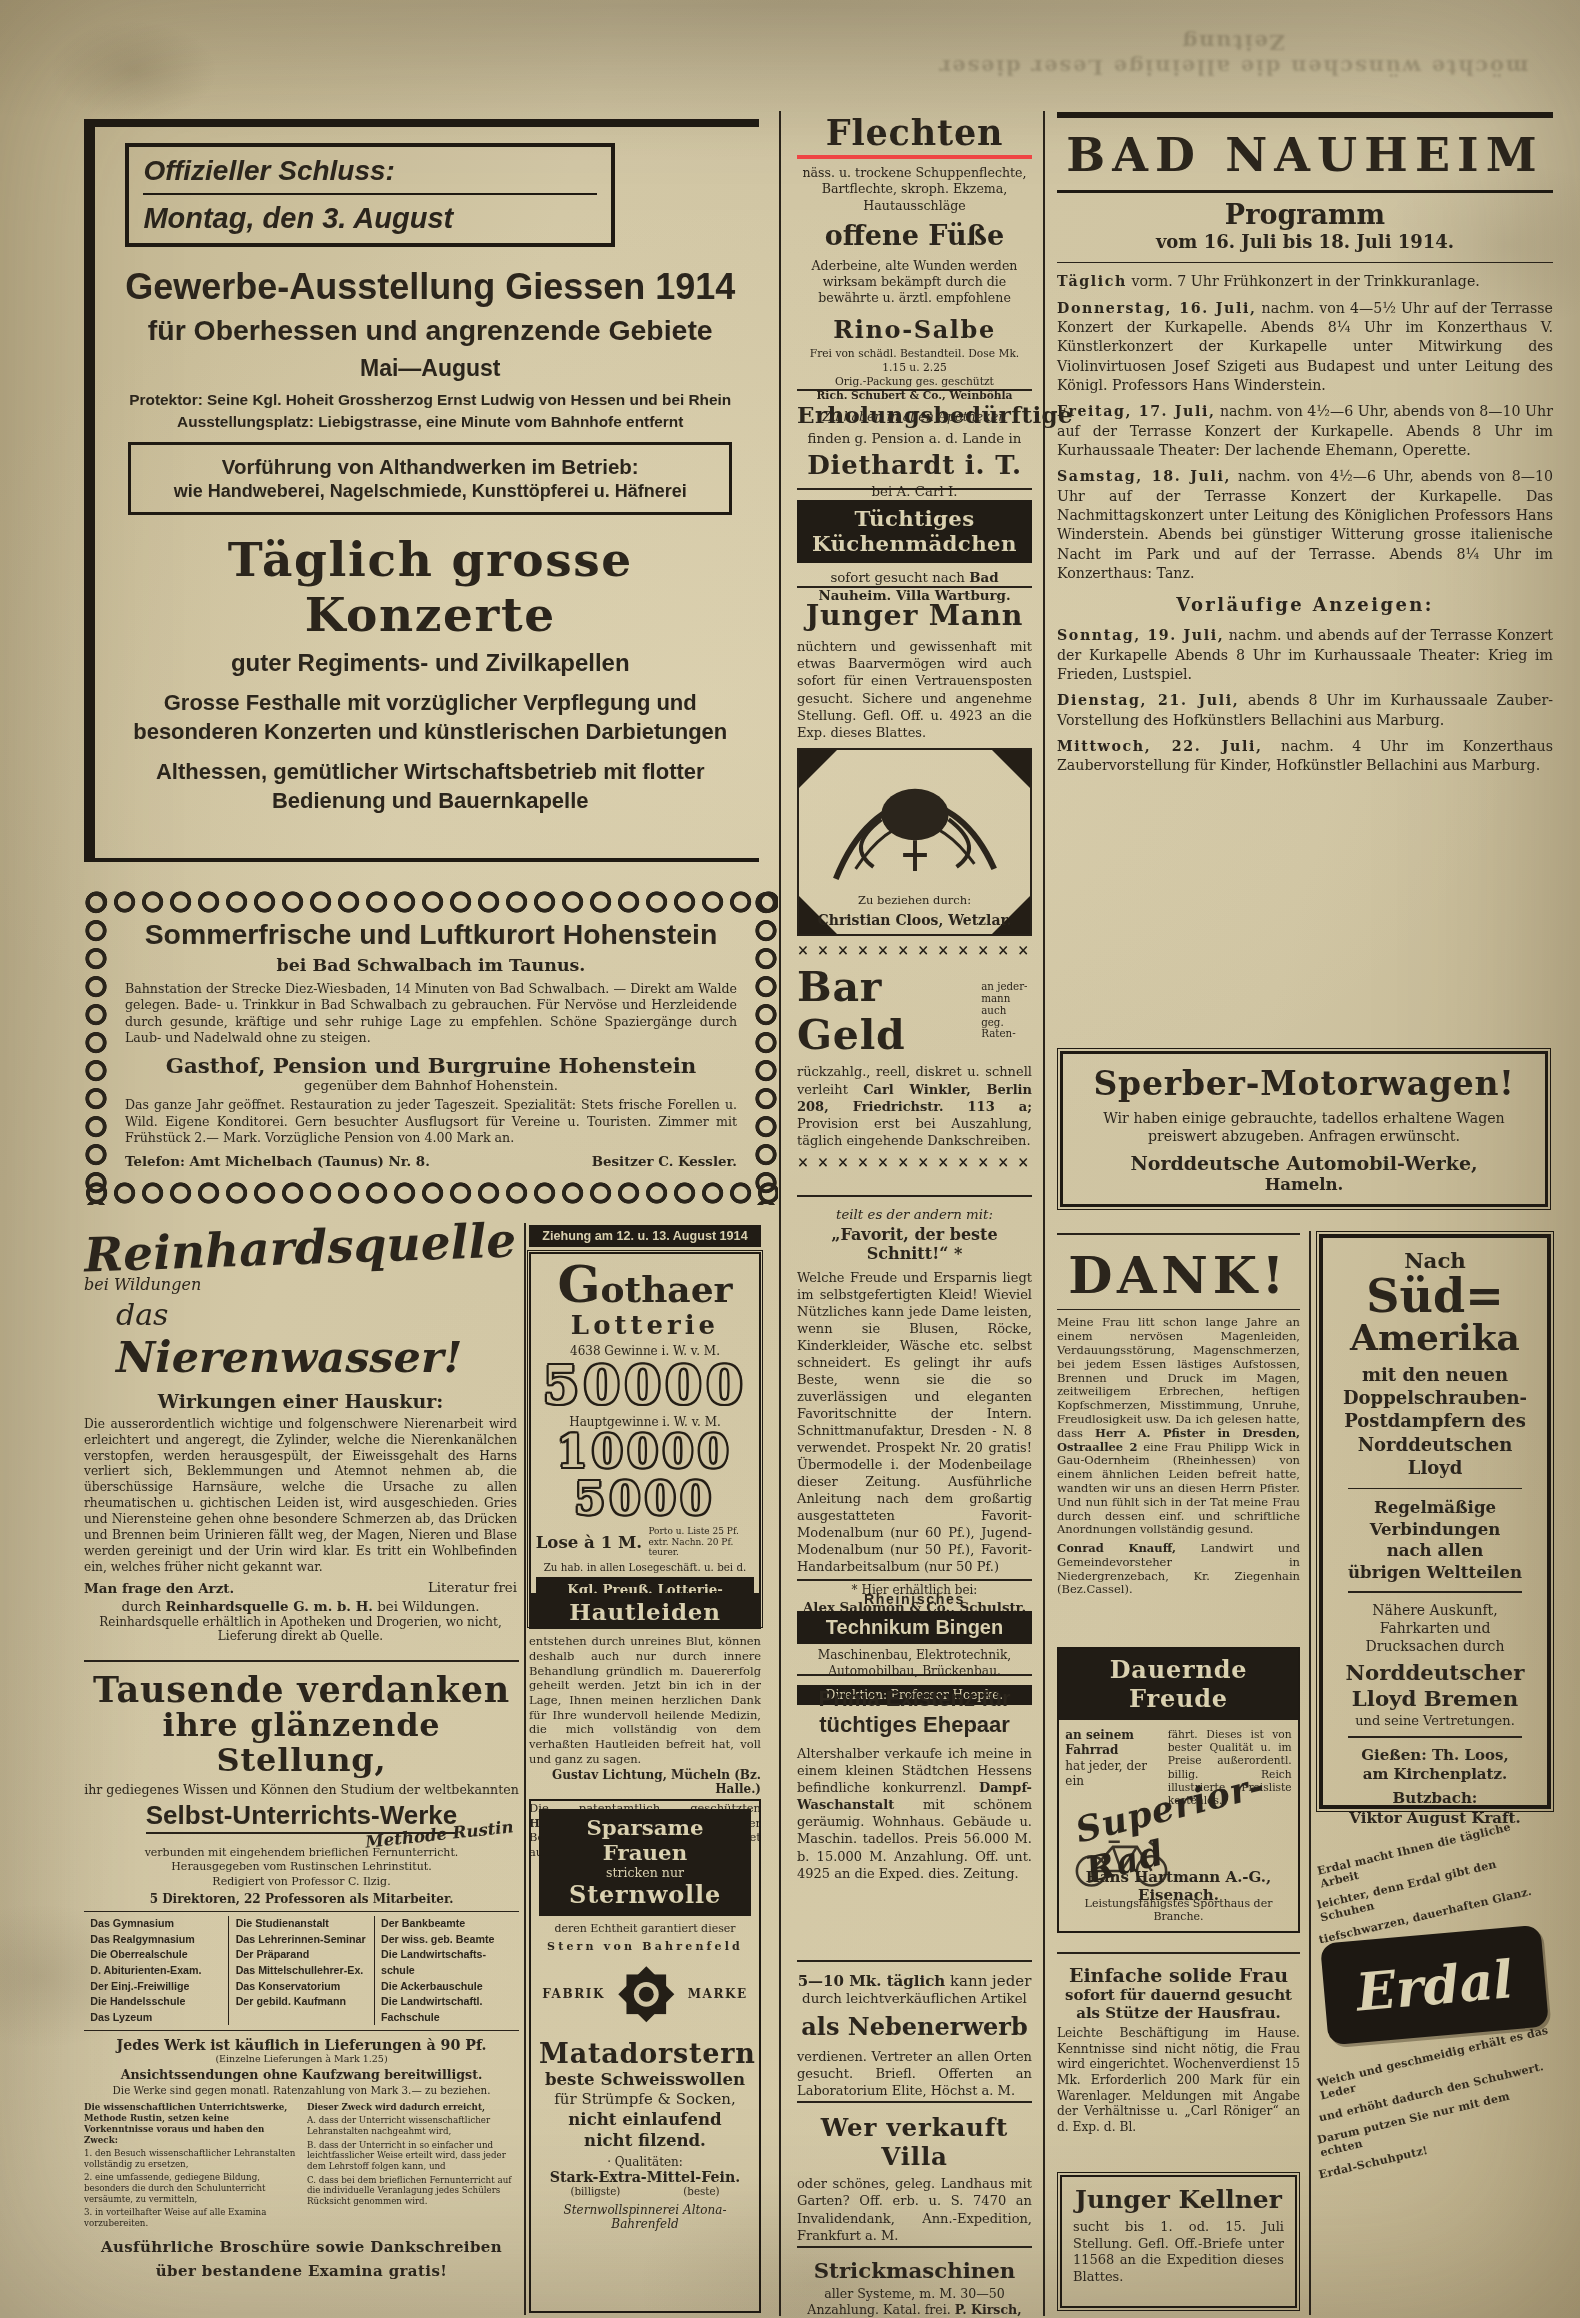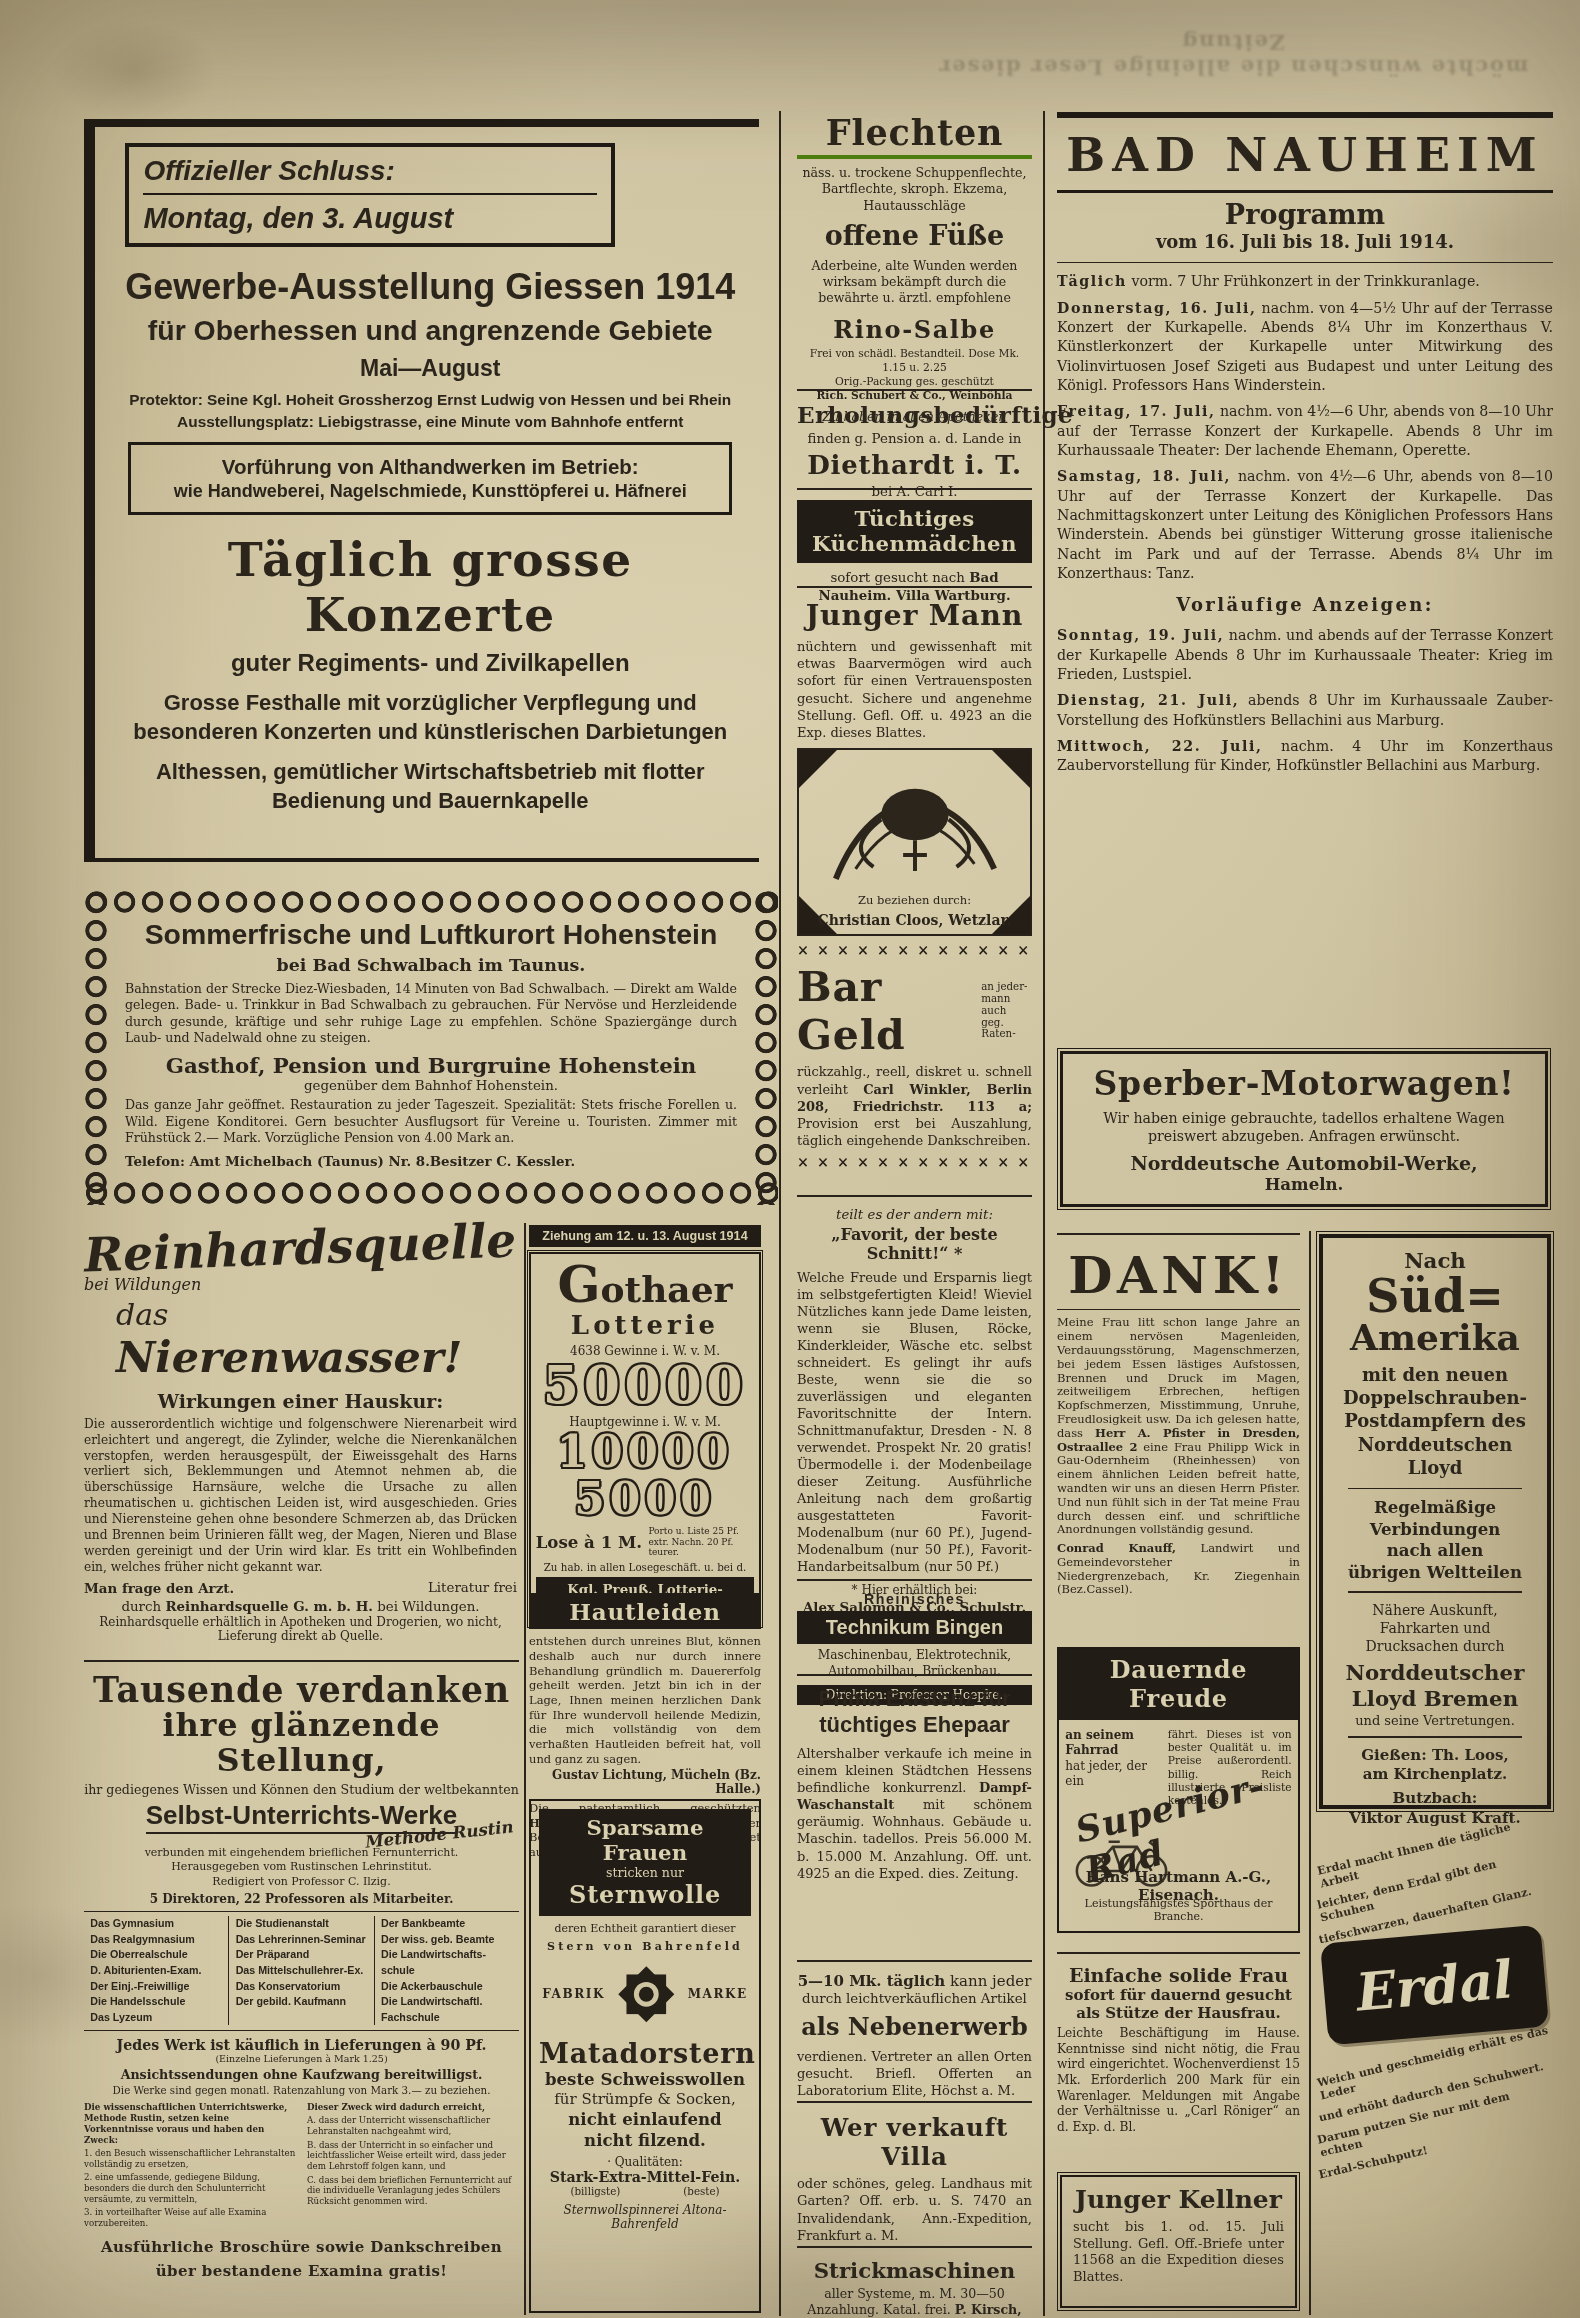--- a/index.html
+++ b/index.html
@@ -41,21 +41,21 @@
 .ex-period{font-size:23px;margin-bottom:9.5px}
 .ex-small{font-size:15.4px;margin-bottom:4px}
 .ex-box{border:3.2px solid #1f1a13;padding:8px 12.6px;margin:11px 6.3px 0;font-size:20px;line-height:1.32}
 .ex-box-t{font-size:20.5px}.ex-box-s{font-size:18px}
 .ex-conc{font-family:"DejaVu Serif","Liberation Serif",serif;font-size:47px;margin-top:17.4px;letter-spacing:1.6px}
 .ex-conc-sub{font-size:24px;margin:6.3px 0 11px}
 .ex-p{font-size:22px;line-height:1.32;margin-top:11px}
 
 
 .colB{left:797px;width:235px}
-.fl-title{font-size:35px;border-bottom:4px solid #4d7c0f;padding-bottom:1.6px;margin-bottom:6.3px;letter-spacing:0.8px}
+.fl-title{font-size:35px;border-bottom:4px solid #ef4444;padding-bottom:1.6px;margin-bottom:6.3px;letter-spacing:0.8px}
 .fl-small{font-size:12.6px;line-height:1.3}
 .fl-feet{font-size:27px;margin:6.3px 0}
 .fl-prod{font-size:24px;letter-spacing:1.6px;margin:8px 0 3.2px}
 .fl-tiny{font-size:10.7px;line-height:1.3}
 .fl-foot{font-size:12.6px;margin-top:6.3px}
 .erh-t{font-size:23px;letter-spacing:0.4px}
 .erh-l{font-size:13.4px;margin-top:3.2px}
 .erh-p{font-size:26px;margin-top:4.7px;letter-spacing:0.8px}
 .kd-bar{padding:6.3px 4.7px;font-size:21.3px;line-height:1.2;letter-spacing:0.4px}
 .kd-body{font-size:13.4px;margin-top:6.3px;line-height:1.3}
@@ -149,21 +149,21 @@
 .rings{position:absolute;pointer-events:none}
 .rings.h{left:0;right:0;height:24px;background-image:radial-gradient(circle at 12.6px 12px, rgba(0,0,0,0) 6.3px, #2a241b 7.1px, #2a241b 10.3px, rgba(0,0,0,0) 11px);background-size:28px 24px;background-repeat:repeat-x}
 .rings.top{top:0}.rings.bot{bottom:0}
 .rings.v{top:0;bottom:0;width:24px;background-image:radial-gradient(circle at 12px 12.6px, rgba(0,0,0,0) 6.3px, #2a241b 7.1px, #2a241b 10.3px, rgba(0,0,0,0) 11px);background-size:24px 28px;background-repeat:repeat-y}
 .rings.lft{left:0}.rings.rgt{right:0}
 .hoh-t{font-size:28.4px;margin-bottom:3.2px}
 .hoh-s{font-size:17.4px;margin-bottom:6.3px}
 .hoh-b{font-size:12.6px;line-height:1.3}
 .hoh-g{font-size:21.3px;margin-top:6.3px}
 .hoh-gs{font-size:13.4px;margin-bottom:4.7px}
-.hoh-row{display:flex;font-size:13.4px;margin-top:6.3px}
+.hoh-row{display:flex;justify-content:space-between;font-size:13.4px;margin-top:6.3px}
 
 
 .rq{left:84px;top:1220px;width:433px}
 .rq-big{font-size:47px;transform:rotate(-2deg);display:inline-block}
 .rq-small{font-size:16px}
 .rq-das{font-size:30px}
 .rq-big2{font-size:43px}
 .rq-head{font-size:19px;margin:8px 0 4.7px}
 .rq-body{font-size:12.2px;line-height:1.3}
 .rq-row{display:flex;justify-content:space-between;font-size:13.4px;margin-top:4.7px}

